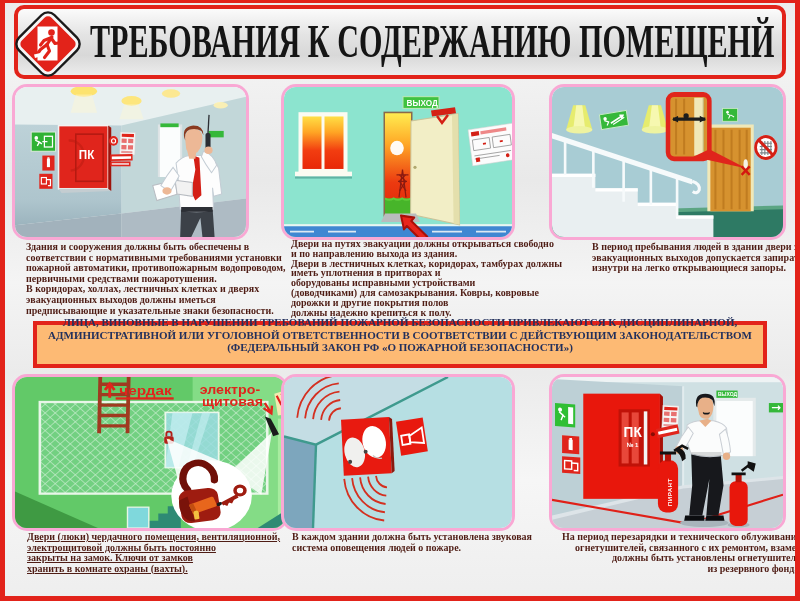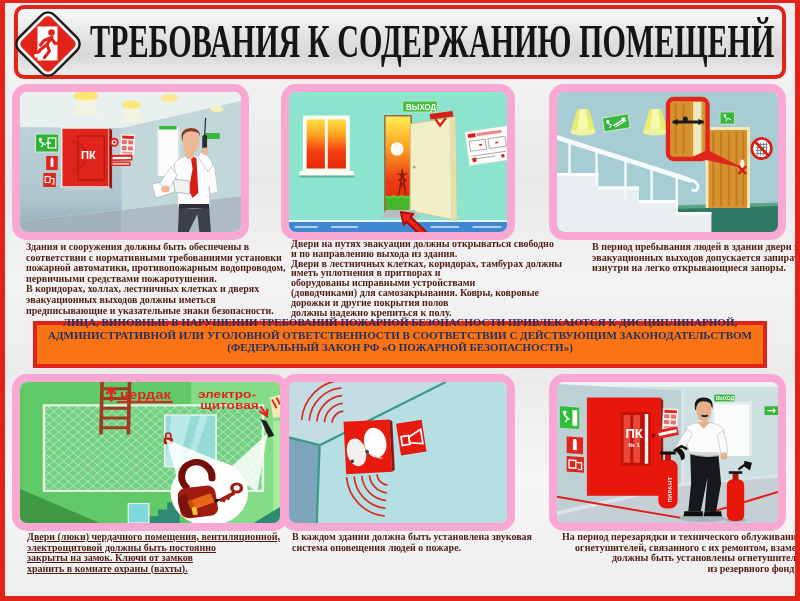--- a/index.html
+++ b/index.html
@@ -9,25 +9,25 @@
   .frame{position:absolute;left:0;top:0;width:800px;height:601px;box-sizing:border-box;
          border-left:5px solid #e2231a;border-right:5px solid #e2231a;
          border-top:3px solid #e2231a;border-bottom:5px solid #e2231a;z-index:50;pointer-events:none;}
   .header{position:absolute;left:14px;top:5px;width:772px;height:74px;box-sizing:border-box;
           border:4px solid #e2231a;border-radius:10px;
           background:linear-gradient(180deg,#fbfbfb 0%,#e3e3e3 40%,#d8d8d8 70%,#ececec 100%);}
   .title{position:absolute;left:90px;top:15px;white-space:nowrap;
          font-weight:bold;font-size:46px;color:#151515;letter-spacing:0px;
          transform:scaleX(0.655);transform-origin:left top;}
   .diamond{position:absolute;left:10px;top:6px;width:76px;height:76px;z-index:5;}
-  .panelbox{position:absolute;box-sizing:border-box;border:8px solid #f9a8d4;border-radius:15px;overflow:hidden;background:#fff;}
+  .panelbox{position:absolute;box-sizing:border-box;border:3px solid #f9a8d4;border-radius:15px;overflow:hidden;background:#fff;}
   .panelbox svg{display:block;width:100%;height:100%;}
   .ptxt{position:absolute;font-weight:bold;color:#4f1d15;font-size:10px;line-height:10.6px;white-space:nowrap;letter-spacing:0px;margin-left:8px;}
   .banner{position:absolute;left:33px;top:321px;width:734px;height:47px;box-sizing:border-box;
-          border:4px solid #e2231a;background:#f97316;
+          border:4px solid #e2231a;background:#fdba74;
           display:flex;align-items:center;justify-content:center;text-align:center;padding-bottom:19px;}
   .banner div{font-weight:bold;color:#23305c;font-size:11px;line-height:12.4px;white-space:nowrap;}
 </style>
 </head>
 <body>
   <div class="header"></div>
   <div class="title">ТРЕБОВАНИЯ К СОДЕРЖАНИЮ ПОМЕЩЕНЙ</div>
   <div class="diamond">
     <svg width="76" height="76" viewBox="0 0 76 76">
       <rect x="13" y="13" width="50" height="50" rx="9" transform="rotate(45 38 38)" fill="#f6f6f6" stroke="#1a1a1a" stroke-width="2.4"></rect>

